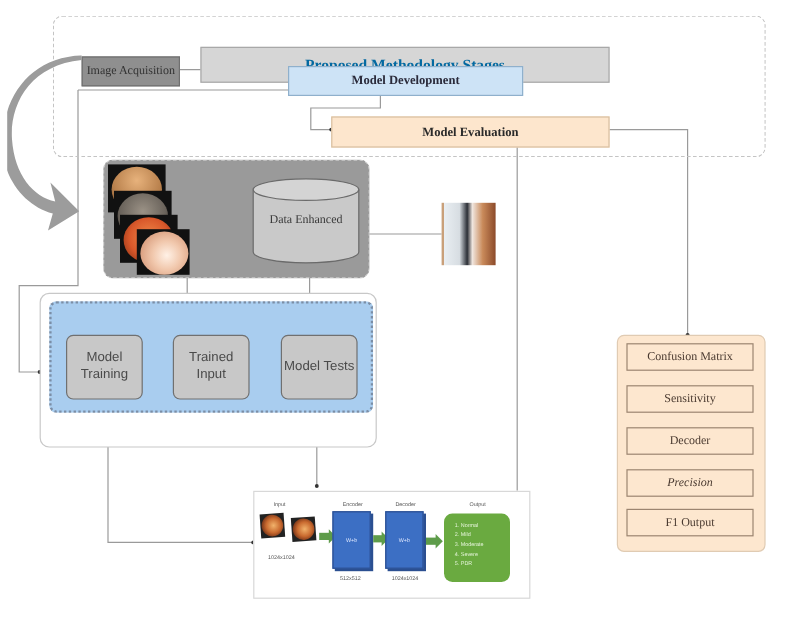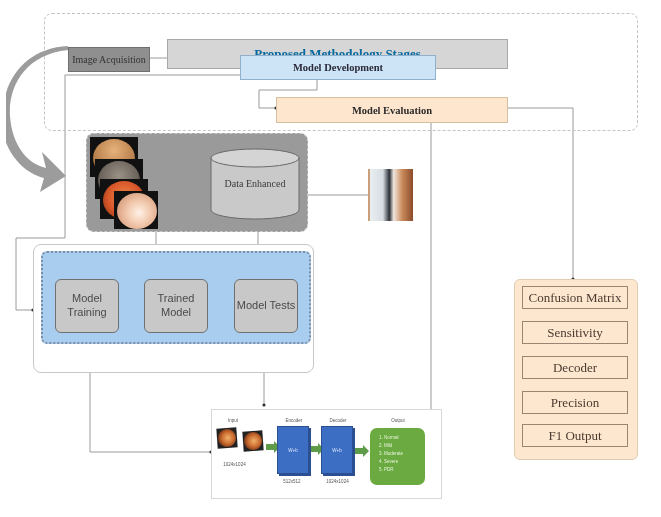--- a/index.html
+++ b/index.html
@@ -23,21 +23,21 @@
   .db-label { left:210px; top:178px; width:90px; text-align:center; font-size:10px; color:#3a3a3a; }
 
   .doctor { left:368px; top:169px; width:43px; height:52px; background:linear-gradient(90deg,#e9eef2 0%,#d7dde2 30%,#2b2f36 45%,#f0e6df 55%,#c98a5a 75%,#8c4a2a 100%); border-left:2px solid #c9a07a; }
 
   .ae-outer { left:33px; top:244px; width:279px; height:127px; background:#fff; border:1px solid #c8c8c8; border-radius:8px; }
   .ae-inner { left:41px; top:251px; width:266px; height:89px; background:#a9cdef; border:2px dotted #7b8ea6; border-radius:6px; }
   .ae-box { top:279px; width:62px; height:52px; background:#c8c8c8; border:1.5px solid #707070; border-radius:6px; display:flex; align-items:center; justify-content:center; text-align:center; font-family:"Liberation Sans", sans-serif; font-size:11px; color:#4a4a4a; line-height:1.25; white-space:pre-line; }
   .ae-caption { left:100px; top:342px; width:160px; text-align:center; font-family:"Liberation Sans", sans-serif; font-size:10.5px; color:#555; line-height:1.3; }
 
   .metrics-panel { left:514px; top:279px; width:122px; height:179px; background:#fde7cf; border:1px solid #e0cbb3; border-radius:6px; }
-  .metric { left:522px; width:104px; height:21px; border:1px solid #9c8570; background:#fde7cf; display:flex; align-items:center; justify-content:center; font-size:13px; color:#4a3a30; }
+  .metric { left:522px; width:104px; height:21px; border:1px solid #9c8570; background:#fde7cf; display:flex; align-items:center; justify-content:center; font-size:10px; color:#4a3a30; }
 
   .net-panel { left:211px; top:409px; width:229px; height:88px; background:#fff; border:1px solid #d8d8d8; }
   .net-label { font-family:"Liberation Sans", sans-serif; font-size:4.5px; color:#555; text-align:center; }
   .net-block { top:426px; width:30px; height:46px; background:#3c6fc4; border:1px solid #2b4f91; box-shadow:2px 2px 0 #2b4f91; display:flex; align-items:center; justify-content:center; font-family:"Liberation Sans", sans-serif; font-size:4.5px; color:#dfe8ff; }
   .net-out { left:370px; top:428px; width:55px; height:57px; background:#6aaa40; border-radius:7px; }
   .net-out ol { margin:0; padding:6px 0 0 14px; font-family:"Liberation Sans", sans-serif; font-size:4.5px; color:#e6f5da; line-height:8px; }
   .thumb { position:absolute; width:20px; height:20px; background:#222; transform:rotate(-4deg); }
   .thumb .eye { position:absolute; left:1px; top:1px; width:18px; height:18px; border-radius:50%; background:radial-gradient(circle at 55% 50%, #f1b26b 0%, #c96a2f 45%, #6a2b14 80%, #2a1008 100%); }
   .gr-arrow { position:absolute; height:6px; background:#5e9c4a; }
   .gr-arrow::after { content:""; position:absolute; right:-5px; top:-3px; border-left:6px solid #5e9c4a; border-top:6px solid transparent; border-bottom:6px solid transparent; }
@@ -114,30 +114,30 @@
 </svg>
 <div class="abs db-label">Data Enhanced</div>
 
 <div class="abs doctor"></div>
 
 <div class="abs ae-outer"></div>
 <div class="abs ae-inner"></div>
 <div class="abs ae-box" style="left:55px;">Model
 Training</div>
 <div class="abs ae-box" style="left:144px;">Trained
-Model</div>
+Input</div>
 <div class="abs ae-box" style="left:234px;">Model Tests</div>
 <div class="abs ae-caption">
 </div>
 
 <div class="abs metrics-panel"></div>
 <div class="abs metric" style="top:286px;">Confusion Matrix</div>
 <div class="abs metric" style="top:321px;">Sensitivity</div>
 <div class="abs metric" style="top:356px;">Decoder</div>
-<div class="abs metric" style="top:391px;">Precision</div>
+<div class="abs metric" style="top:391px;font-style:italic;">Precision</div>
 <div class="abs metric" style="top:424px;">F1 Output</div>
 
 <div class="abs net-panel"></div>
 <div class="abs net-label" style="left:213px;top:418px;width:40px;">Input</div>
 <div class="abs net-label" style="left:274px;top:418px;width:40px;">Encoder</div>
 <div class="abs net-label" style="left:318px;top:418px;width:40px;">Decoder</div>
 <div class="abs net-label" style="left:378px;top:418px;width:40px;">Output</div>
 
 <div class="thumb" style="left:217px;top:428px;">
     <div class="eye"></div>

